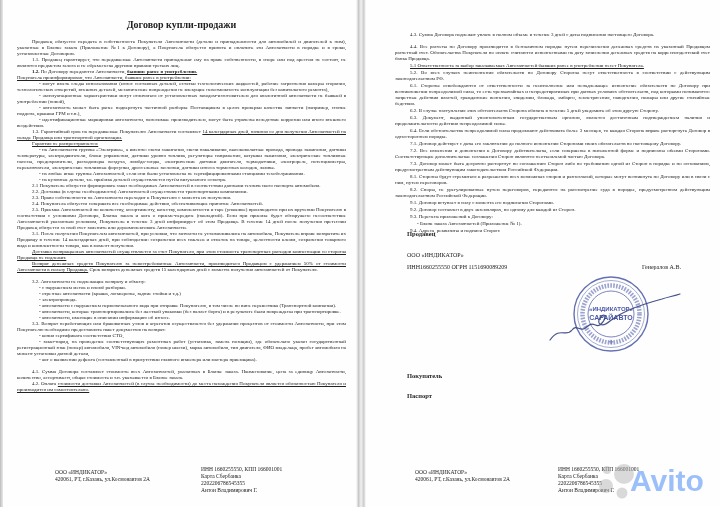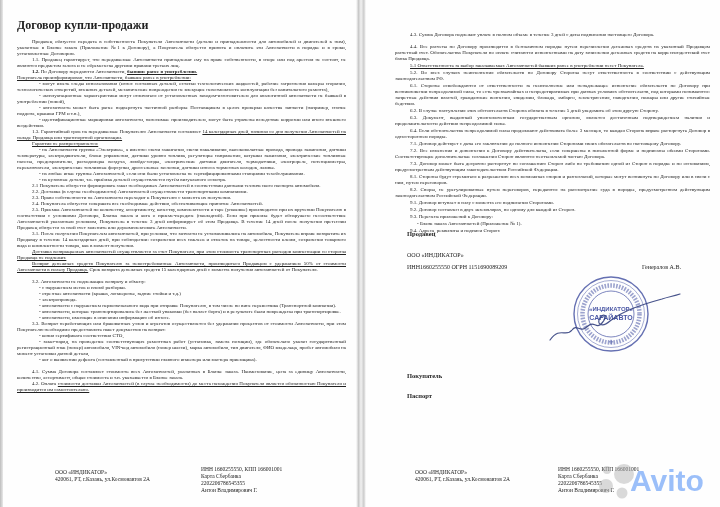--- a/index.html
+++ b/index.html
@@ -13,21 +13,21 @@
   #edge-left{left:0;width:3px;background:linear-gradient(90deg,#bdbdbd,#e9e9e9);}
   #edge-mid{left:356px;width:10px;background:linear-gradient(90deg,#ffffff,#c9c9c9 25%,#f1f1f1 50%,#cccccc 78%,#ffffff);}
   
   .pg p{margin:0;padding:0;font-size:5px;line-height:6px;text-indent:15px;text-align:justify;}
   .pg p.n{text-indent:0;}
   .pg p.d{text-indent:22px;}
   .pg p.g{margin-top:6px;}
   #page-right .pg p{margin-bottom:1px;}
   span.u{text-decoration:underline;}
   span.b{font-weight:bold;}
-  .title{font-weight:bold;font-size:12px;line-height:10px;margin:0 0 9px 0;text-indent:0;}
+  .title{font-weight:bold;font-size:10px;line-height:10px;text-align:center;margin:0 0 9px 0;text-indent:0;}
   
   .h-block{position:absolute;font-weight:bold;font-size:6.5px;color:#1d1d1d;}
   .plain-line{position:absolute;font-size:6px;color:#222;}
   
   .footer{position:absolute;top:466px;left:0;width:100%;font-size:5.5px;line-height:7px;color:#222;}
   .footer .fcol1{position:absolute;left:52px;top:3px;}
   .footer .fcol2{position:absolute;left:198px;top:0;}
   #page-right .footer .fcol1{left:49px;}
   #page-right .footer .fcol2{left:192px;}
   

